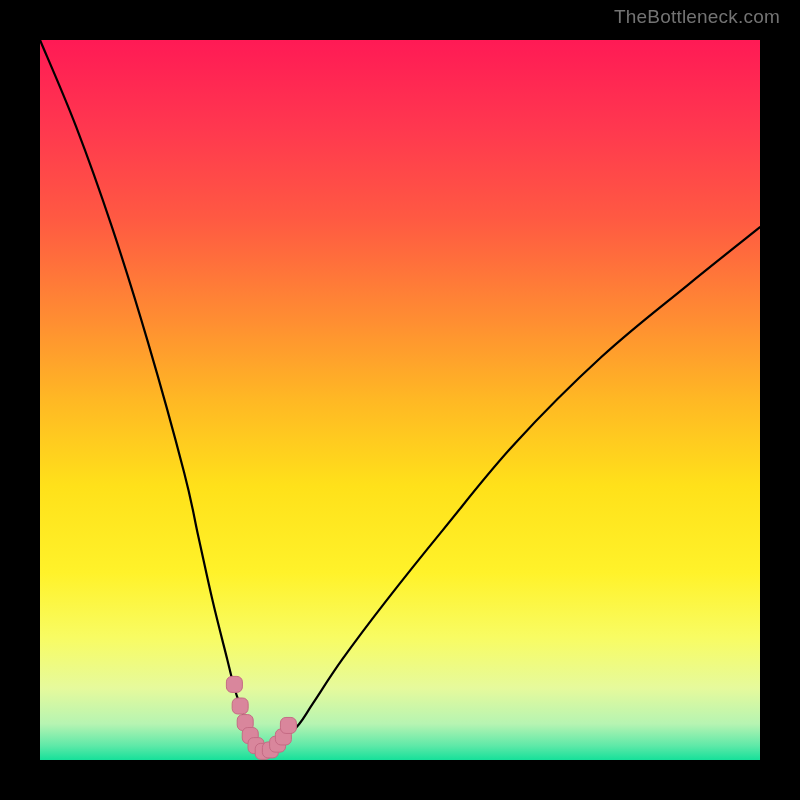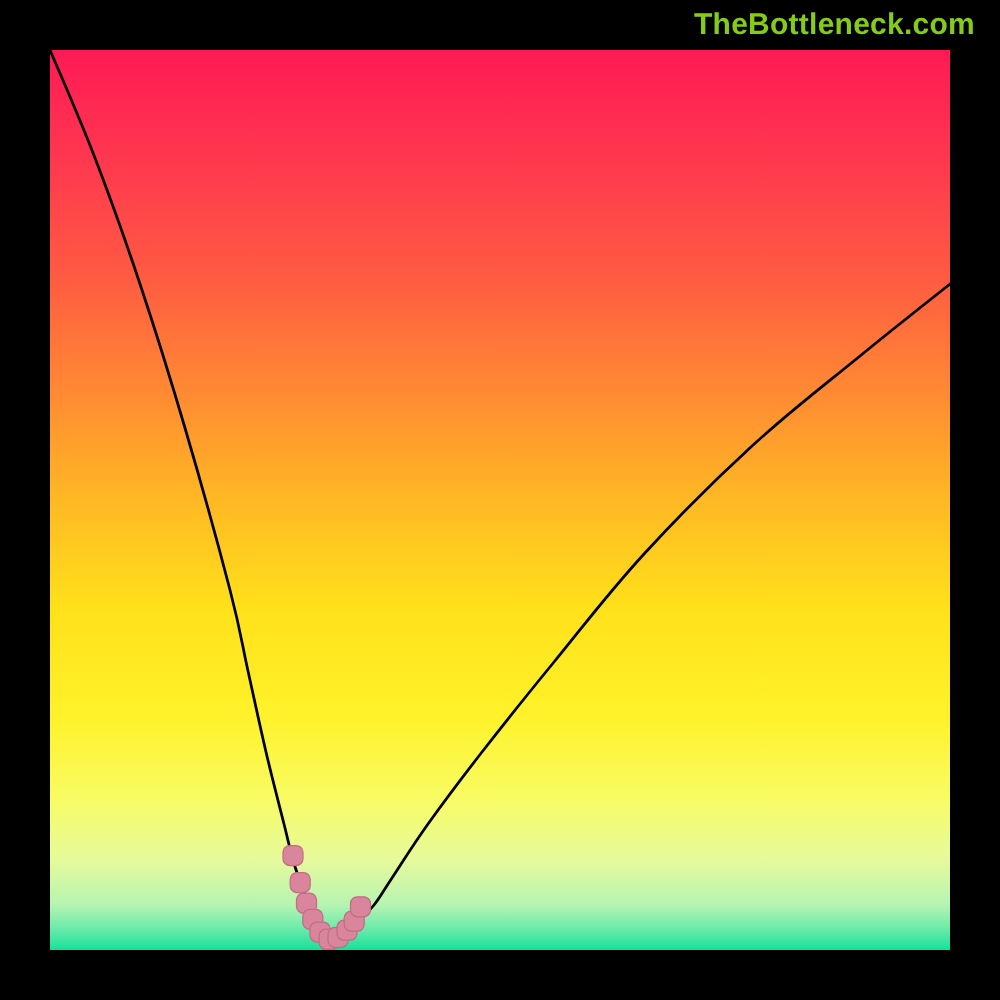--- a/index.html
+++ b/index.html
@@ -32,23 +32,23 @@
     position: absolute;
     left: 0; top: 0;
     width: 720px;
     height: 720px;
     overflow: visible;
   }
   .watermark {
     position: absolute;
     top: 6px;
     right: 20px;
-    color: #84cc16;
-    font-size: 24px;
-    font-weight: 700;
+    color: #737373;
+    font-size: 19px;
+    font-weight: 400;
     letter-spacing: 0.2px;
   }
 </style>
 </head>
 <body>
 
 <div class="wrap">
   <div class="watermark">TheBottleneck.com</div>
 
   <div class="plot">

